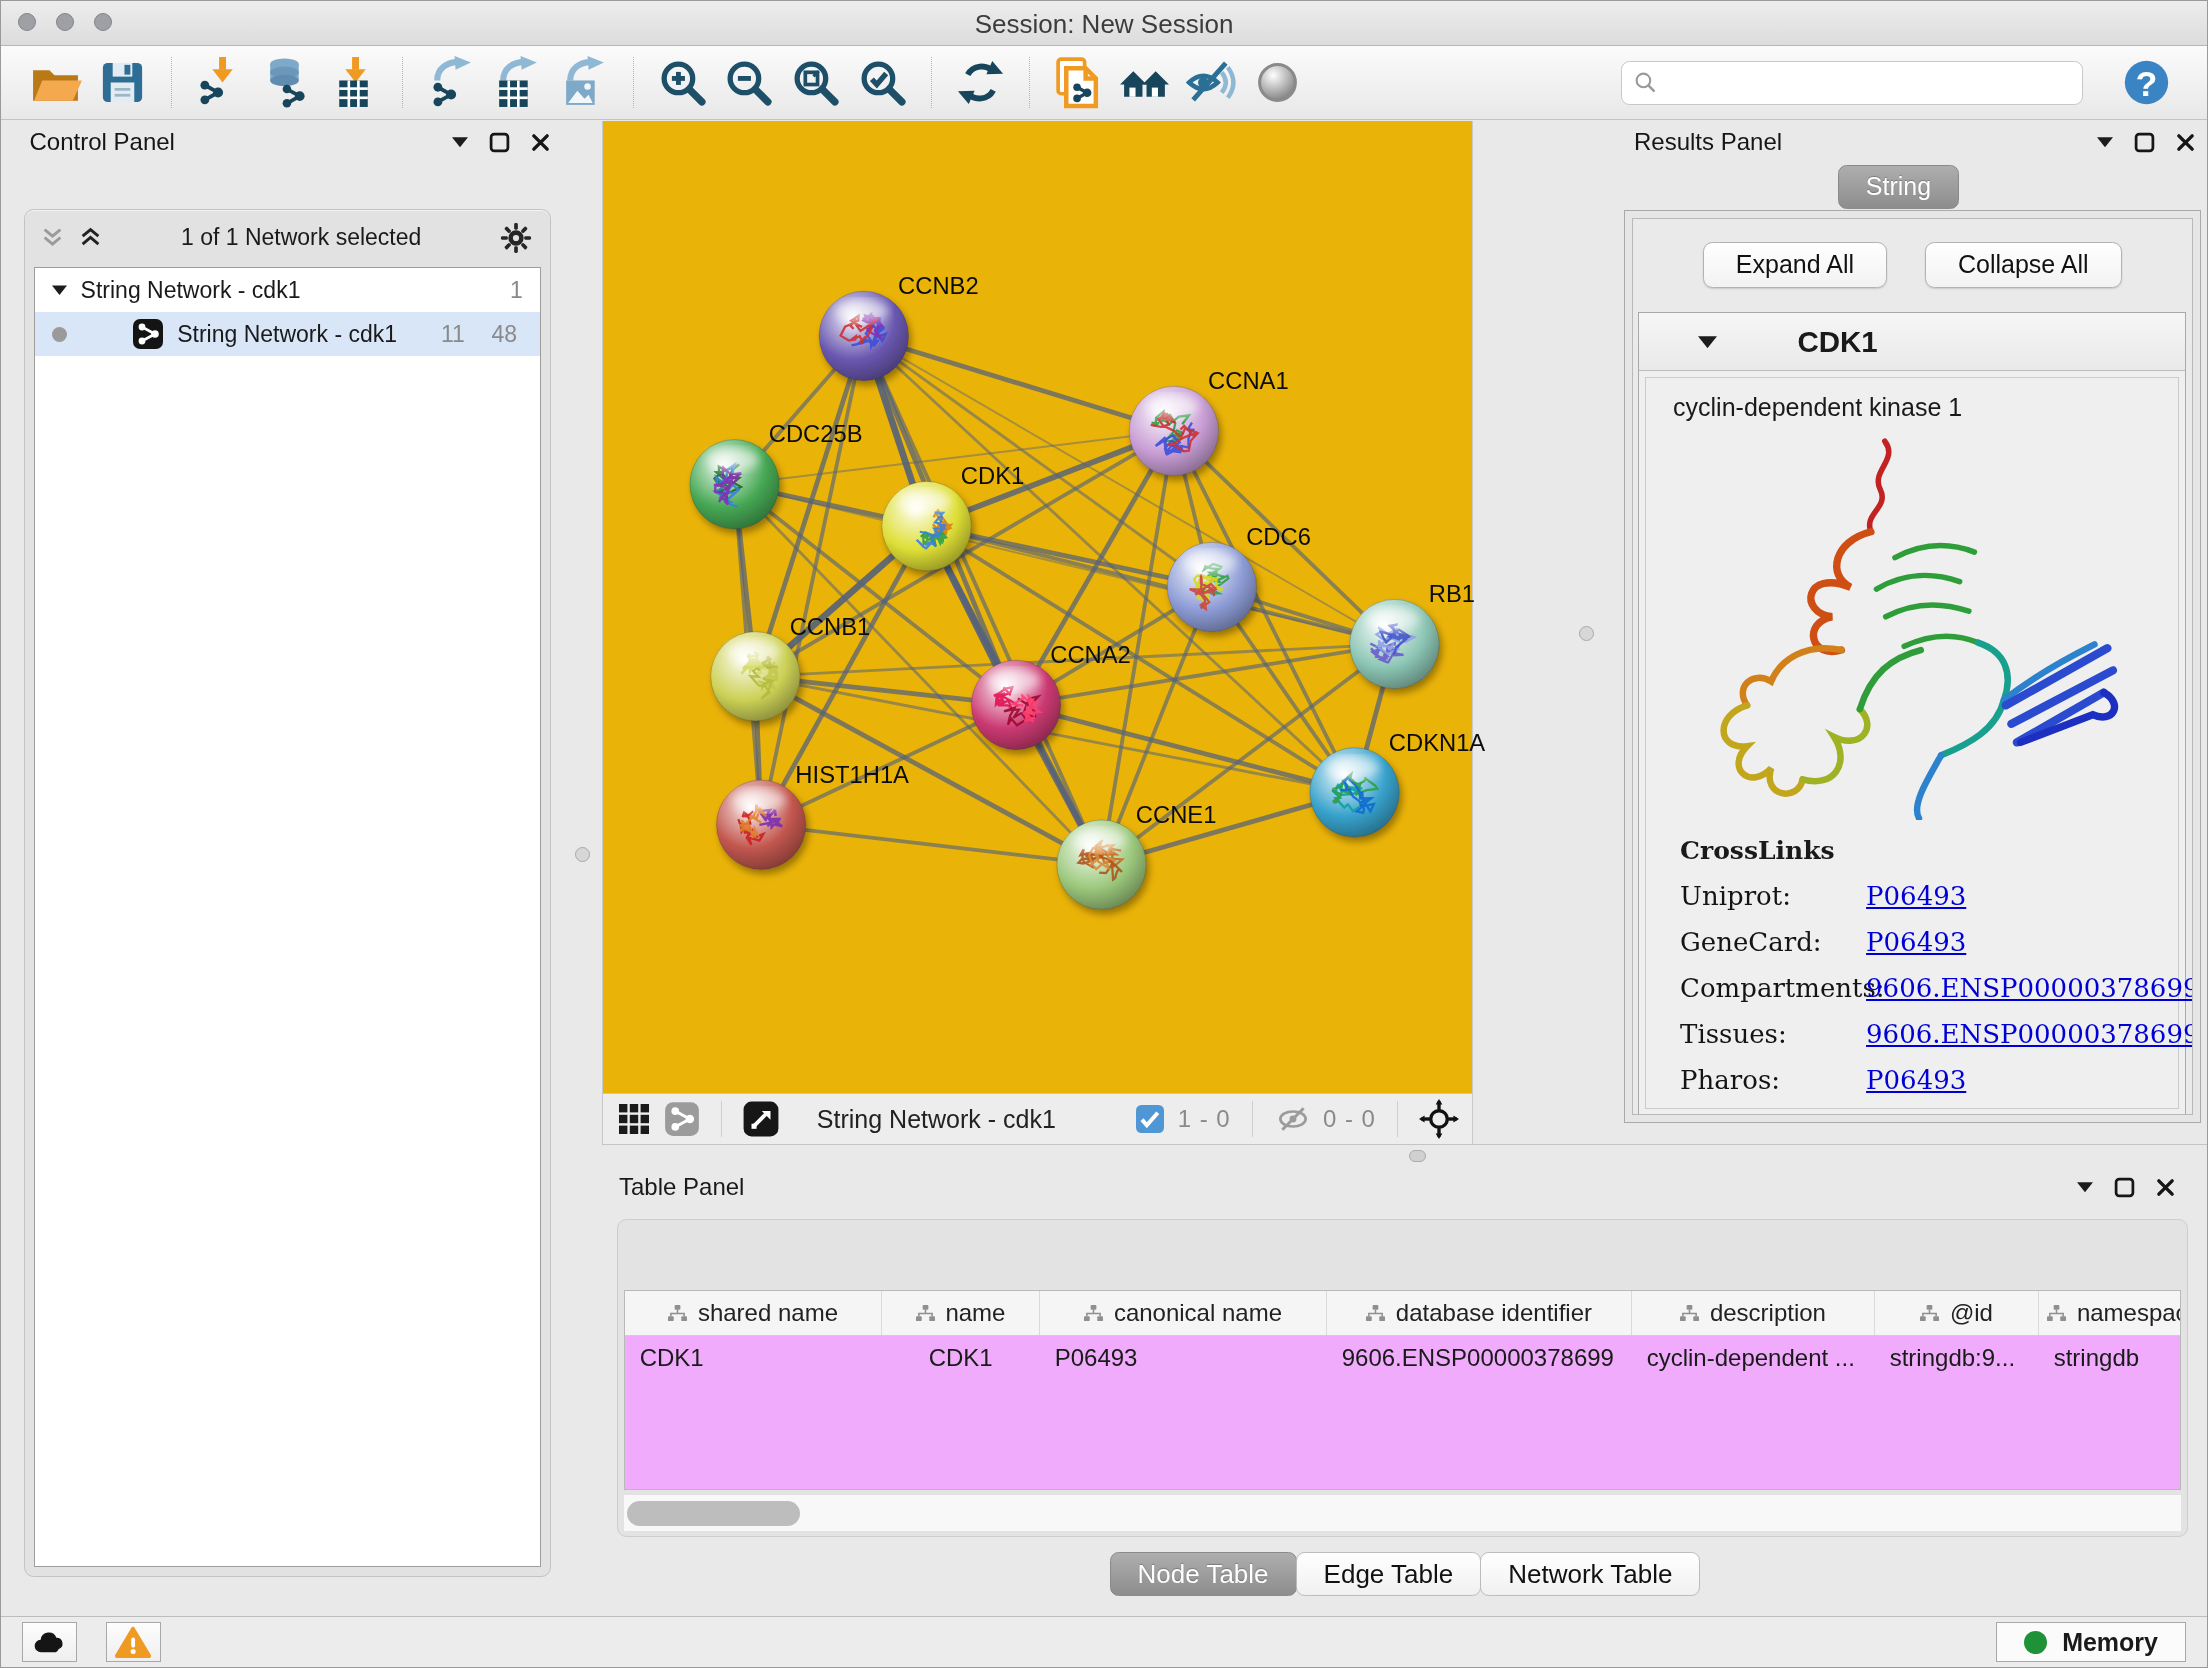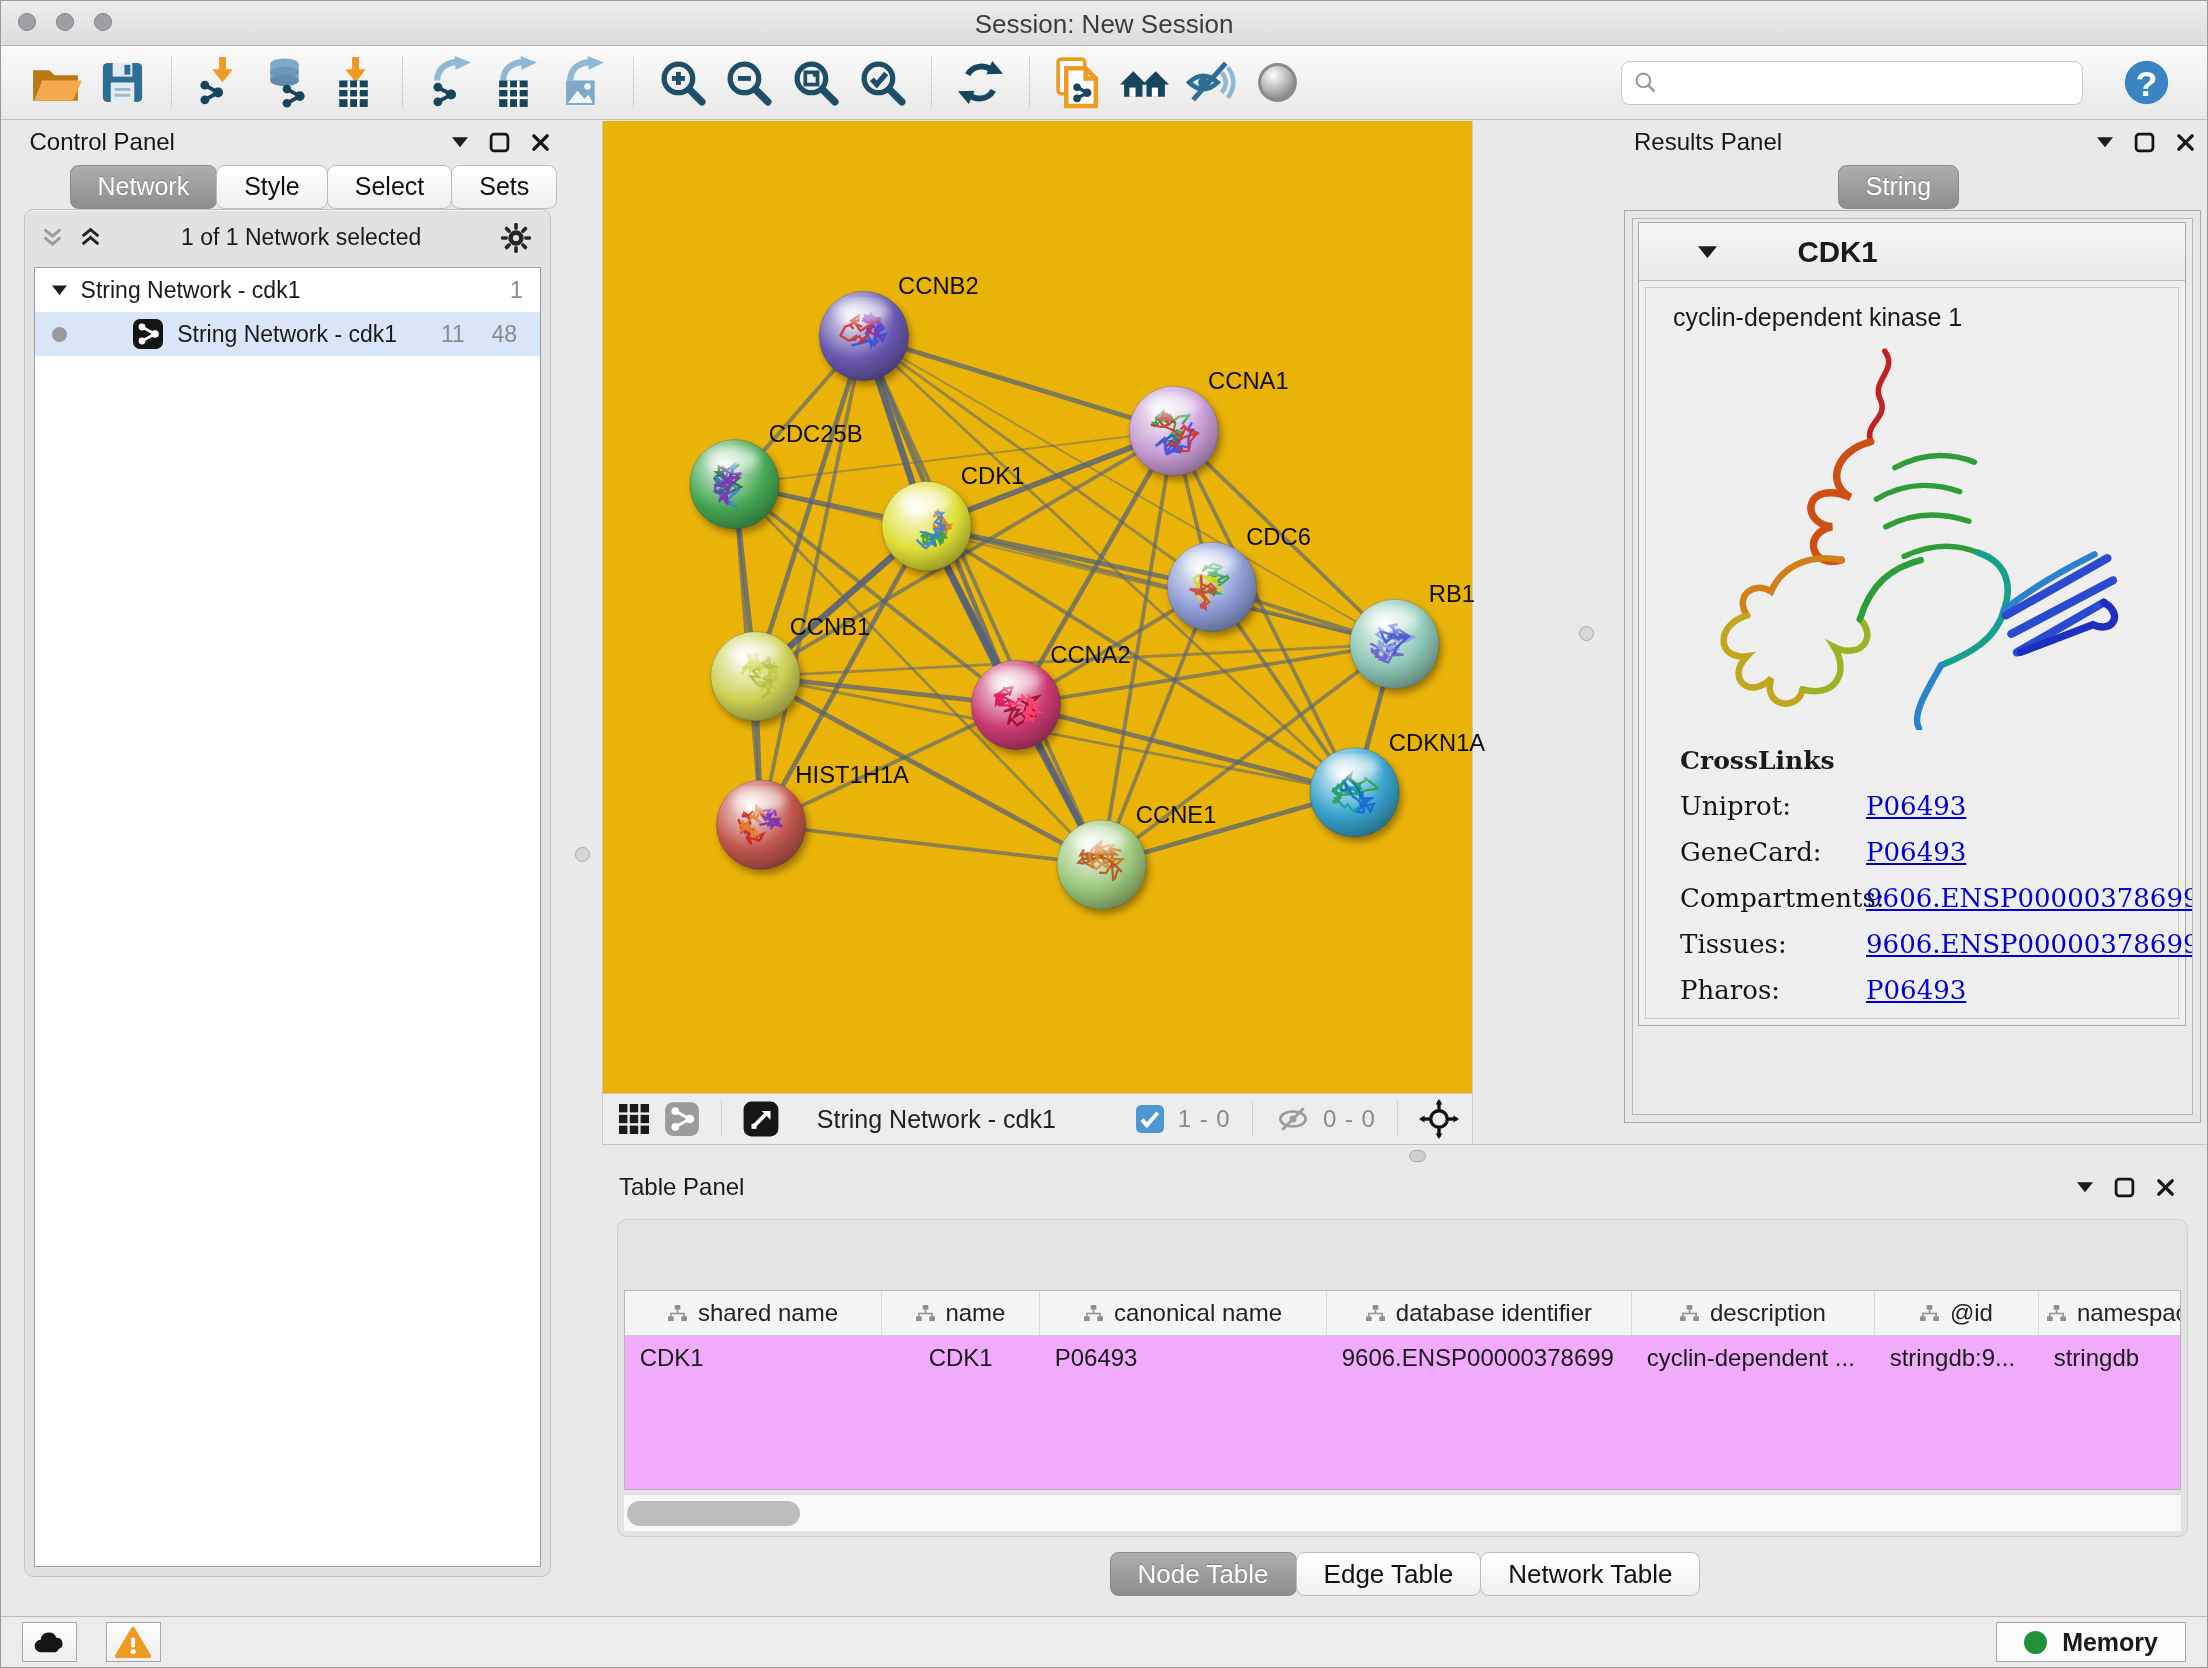--- a/index.html
+++ b/index.html
@@ -311,34 +311,20 @@
             <polygon points="0,0 16,0 8,10" fill="#1c1c1c"></polygon>
           </svg>
         <svg width="21" height="21" viewBox="0 0 20 20">
             <rect x="2" y="2" width="16" height="16" rx="3" fill="none" stroke="#161616" stroke-width="2.6"></rect>
           </svg>
         <svg width="19" height="19" viewBox="0 0 20 20">
             <path d="M3,3 L17,17 M17,3 L3,17" stroke="#161616" stroke-width="3.6" stroke-linecap="round"></path>
           </svg>
       </span>
     </div>
-    <div class="cp-tabs">
-      <div class="tab active">
-          <span>Network</span>
-        </div>
-      <div class="tab">
-          <span>Style</span>
-        </div>
-      <div class="tab">
-          <span>Select</span>
-        </div>
-      <div class="tab">
-          <span>Sets</span>
-        </div>
-    </div>
     <div class="cp-group">
       <div class="cp-status">
         <svg width="25" height="21" viewBox="0 0 18 16">
             <path d="M3,2 l6,5 l6,-5 M3,8 l6,5 l6,-5" fill="none" stroke="#9a9a9a" stroke-width="2.2"></path>
           </svg>
         <svg width="25" height="21" viewBox="0 0 18 16">
             <path d="M3,7 l6,-5 l6,5 M3,13 l6,-5 l6,5" fill="none" stroke="#222" stroke-width="2.2"></path>
           </svg>
         <span class="lbl">1 of 1 Network selected</span>
         <svg width="34" height="34" viewBox="0 0 24 24">
@@ -735,20 +721,24 @@
           </svg>
       </span>
     </div>
     <div class="rp-tabrow">
       <div class="tab active">
           <span>String</span>
         </div>
     </div>
     <div class="rp-group">
       <div class="rp-inner">
+        <div class="rp-btnrow">
+          <button class="rbtn">Expand All</button>
+          <button class="rbtn">Collapse All</button>
+        </div>
         <div class="gene-box">
           <div class="gene-head">
             <svg width="19" height="12.4" viewBox="0 0 16 10">
                 <polygon points="0,0 16,0 8,10" fill="#1c1c1c"></polygon>
               </svg>
             <span class="gene-name">CDK1</span>
           </div>
           <div class="gene-body">
             <div class="gene-desc">cyclin-dependent kinase 1</div>
             <div class="ribbon">

